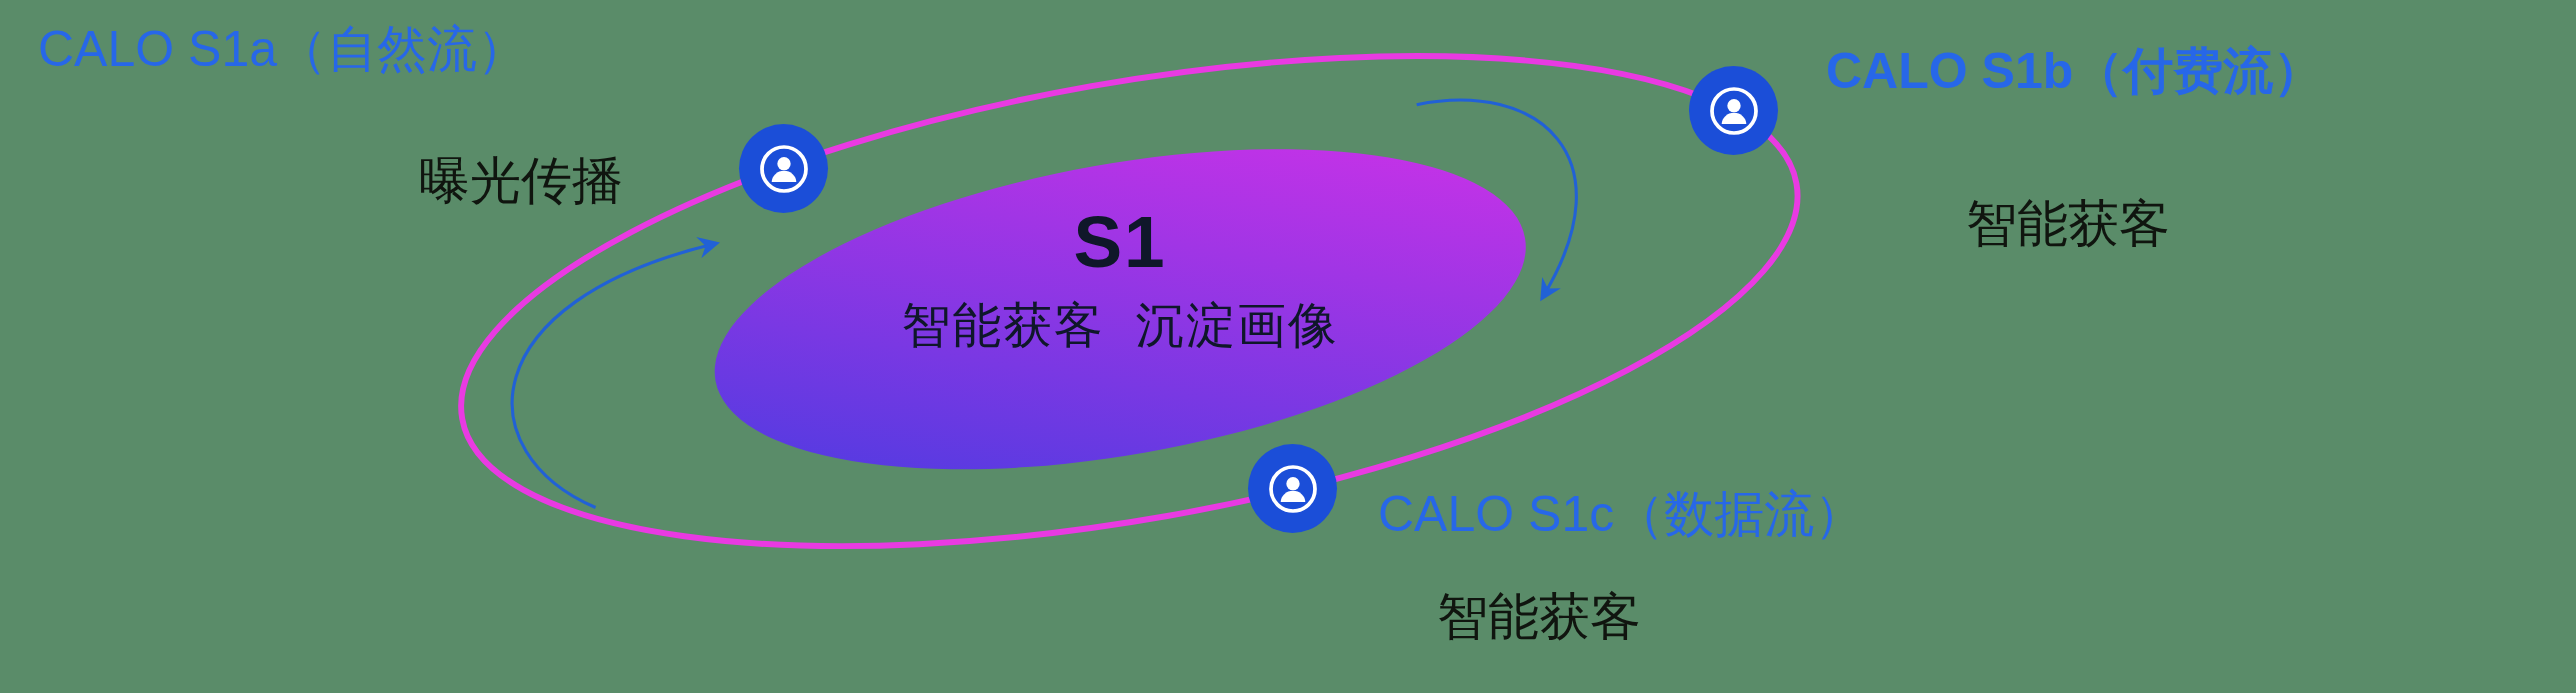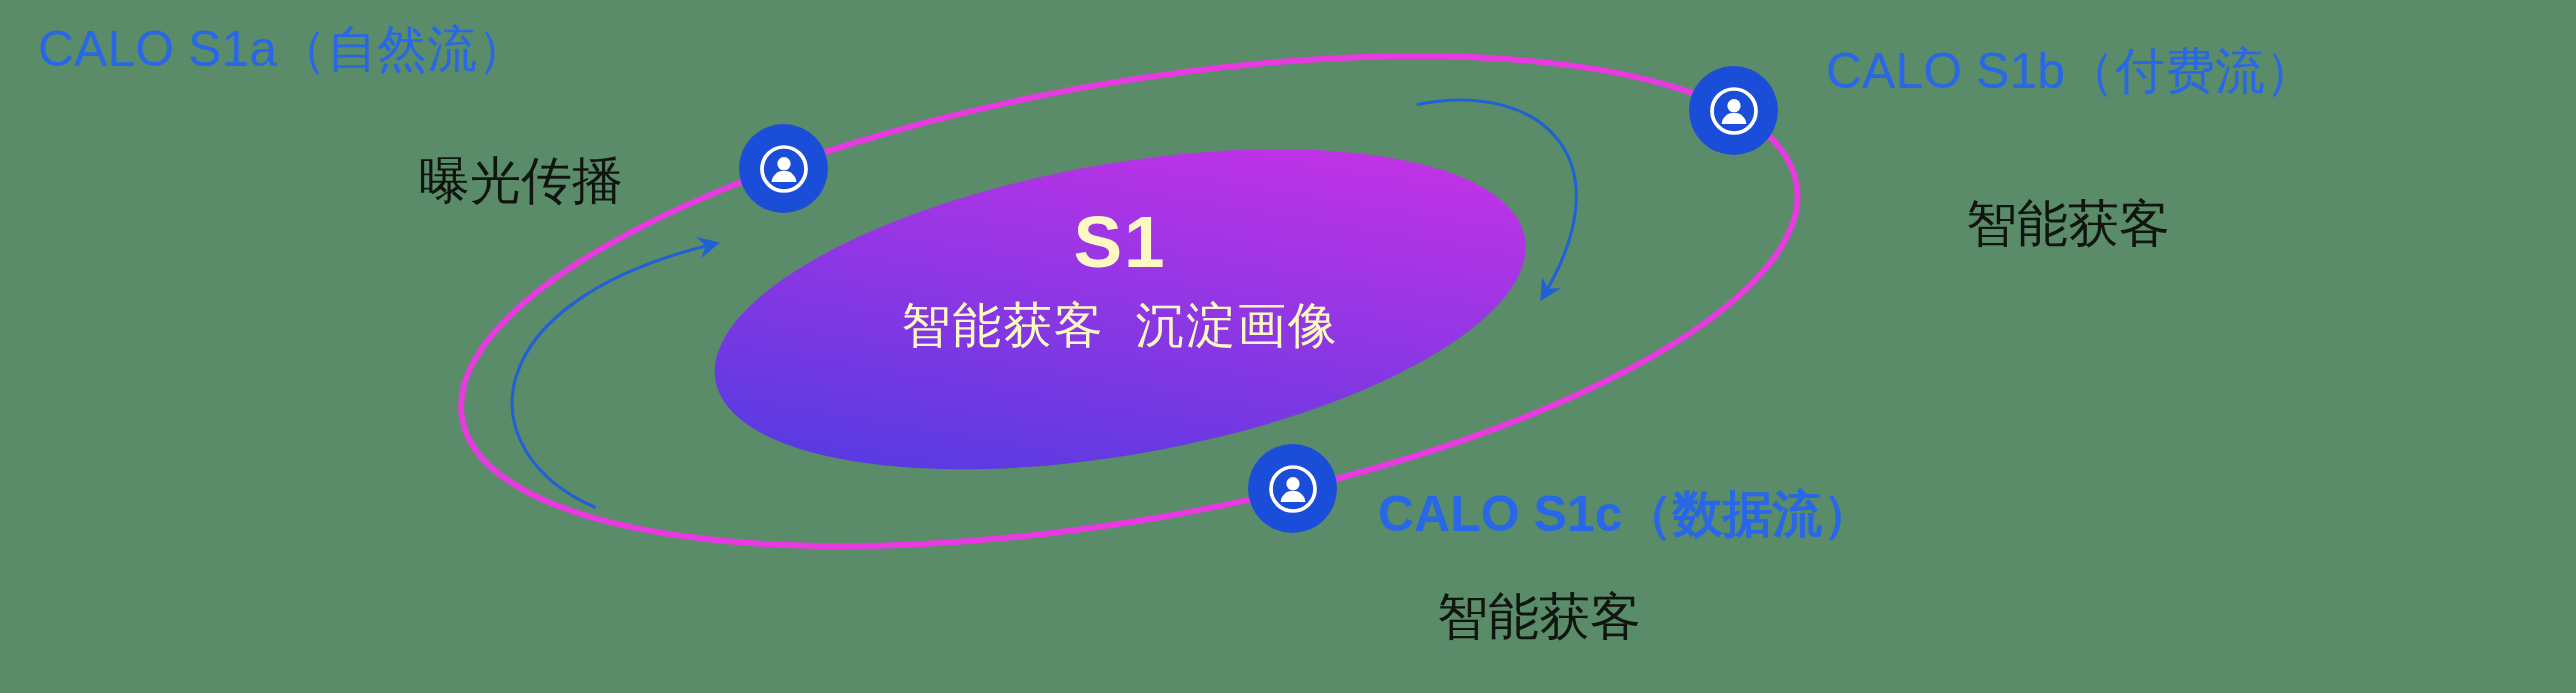--- a/index.html
+++ b/index.html
@@ -14,21 +14,21 @@
   .orbit{fill:none;stroke:var(--orbit-pink,#e93ae2);stroke-width:6.5;}
   .core{fill:url(#coreGrad);}
   .arrow{fill:none;stroke:var(--arrow-blue,#2161d6);stroke-width:3.4;marker-end:url(#arrowhead);}
   .arrowhead{fill:var(--arrow-blue,#2161d6);}
   .grad-a{stop-color:var(--core-gradient-start,#443ce0);}
   .grad-b{stop-color:var(--core-gradient-end,#d631e8);}
 
   .core-text{
     position:absolute;left:1120px;top:204px;
     transform:translateX(-50%);
-    text-align:center;color:#fef9c3;
+    text-align:center;color:#0f172a;
   }
   .core-title{font-size:73px;font-weight:600;line-height:1.05;letter-spacing:1.8px;}
   .core-sub{font-size:49px;font-weight:500;margin-top:12.7px;white-space:pre;letter-spacing:1.8px;}
 
   .node{
     position:absolute;width:89px;height:89px;border-radius:50%;
     background:var(--node-blue,#1b4ed8);
     display:flex;align-items:center;justify-content:center;
     box-shadow:0 0 0 0 transparent;
   }
@@ -93,20 +93,20 @@
     <svg class="user-glyph" viewBox="0 0 48 48">
       <circle cx="24" cy="24" r="16.5" fill="none" stroke="#ffffff" stroke-width="2.8"></circle>
       <circle cx="24" cy="20" r="5" fill="#ffffff"></circle>
       <path d="M14.8 33.8 a9.2 8.4 0 0 1 18.4 0 Z" fill="#ffffff"></path>
     </svg>
   </div>
 
   <div class="sat-title" style="left:38px;top:22px;">CALO S1a（自然流）</div>
   <div class="sat-sub" style="left:419px;top:153px;text-align:center;">曝光传播</div>
 
-  <div class="sat-title" style="left:1826px;top:44px;">CALO S1b（付费流）</div>
+  <div class="sat-title" style="left:1826px;top:44px;font-weight:bold;">CALO S1b（付费流）</div>
   <div class="sat-sub" style="left:1966px;top:196px;">智能获客</div>
 
-  <div class="sat-title" style="left:1378px;top:487px;font-weight:bold;">CALO S1c（数据流）</div>
+  <div class="sat-title" style="left:1378px;top:487px;">CALO S1c（数据流）</div>
   <div class="sat-sub" style="left:1437px;top:589px;">智能获客</div>
 
 </div>
 
 
 </body></html>

